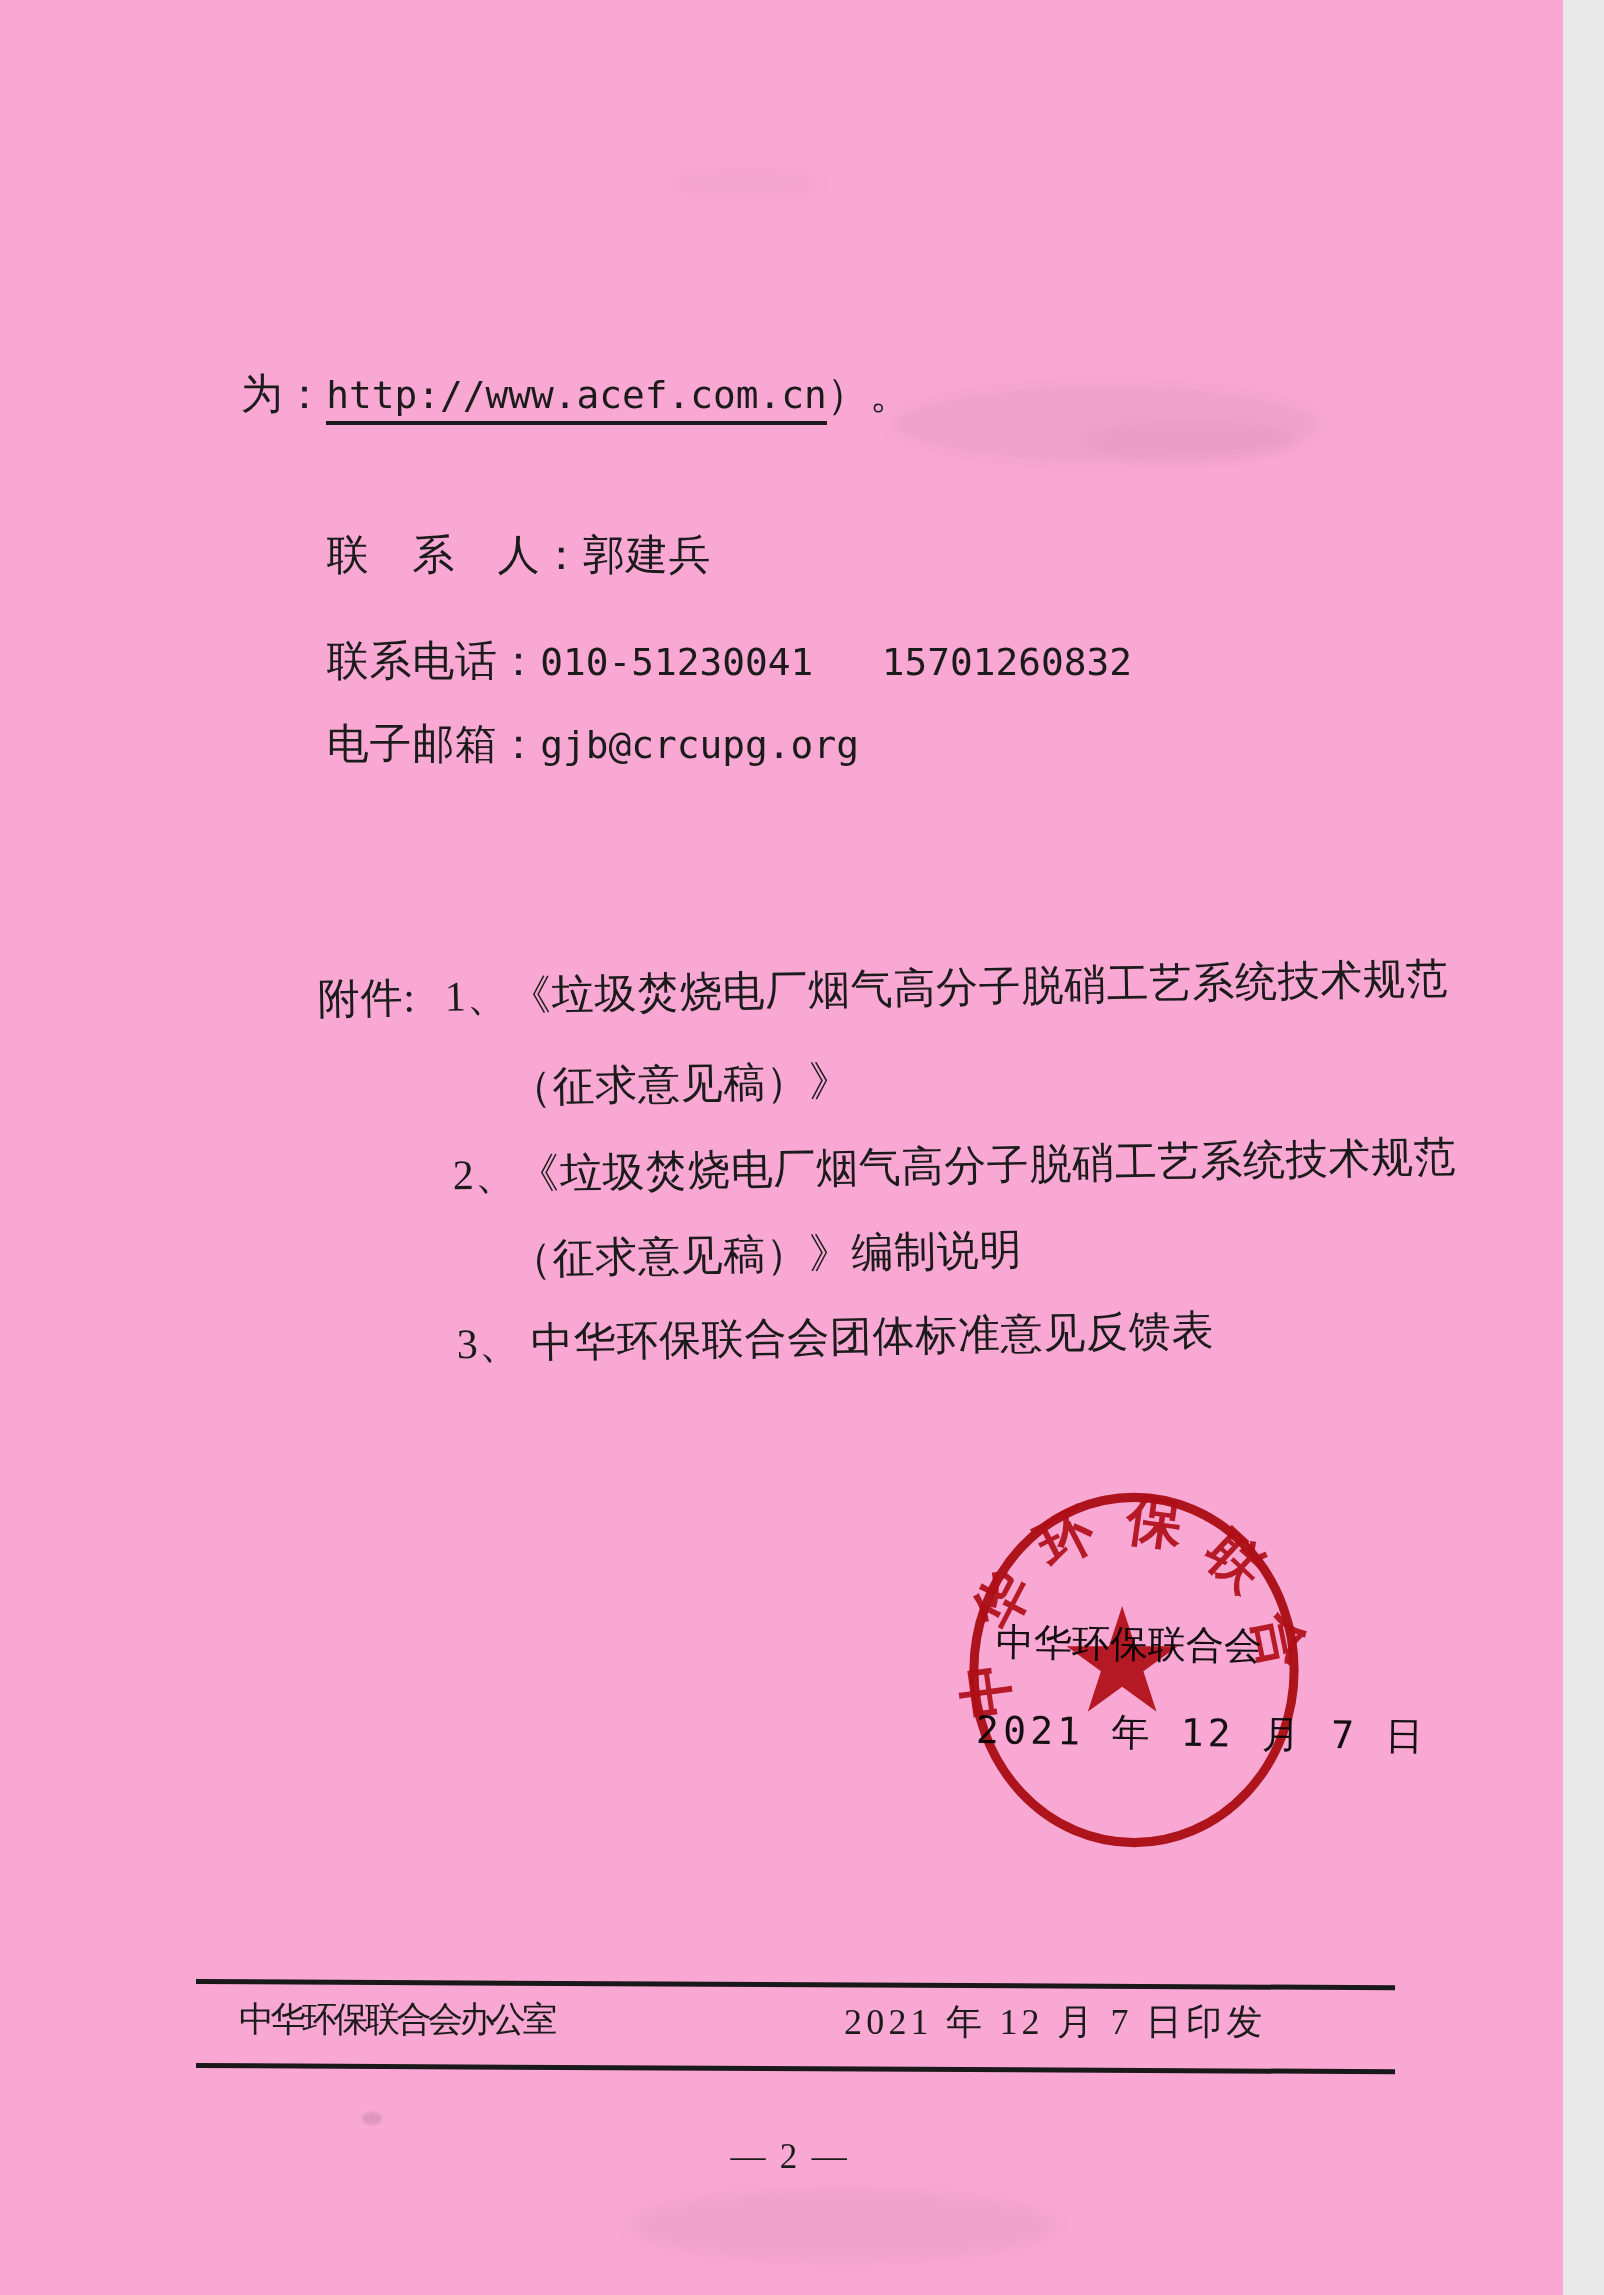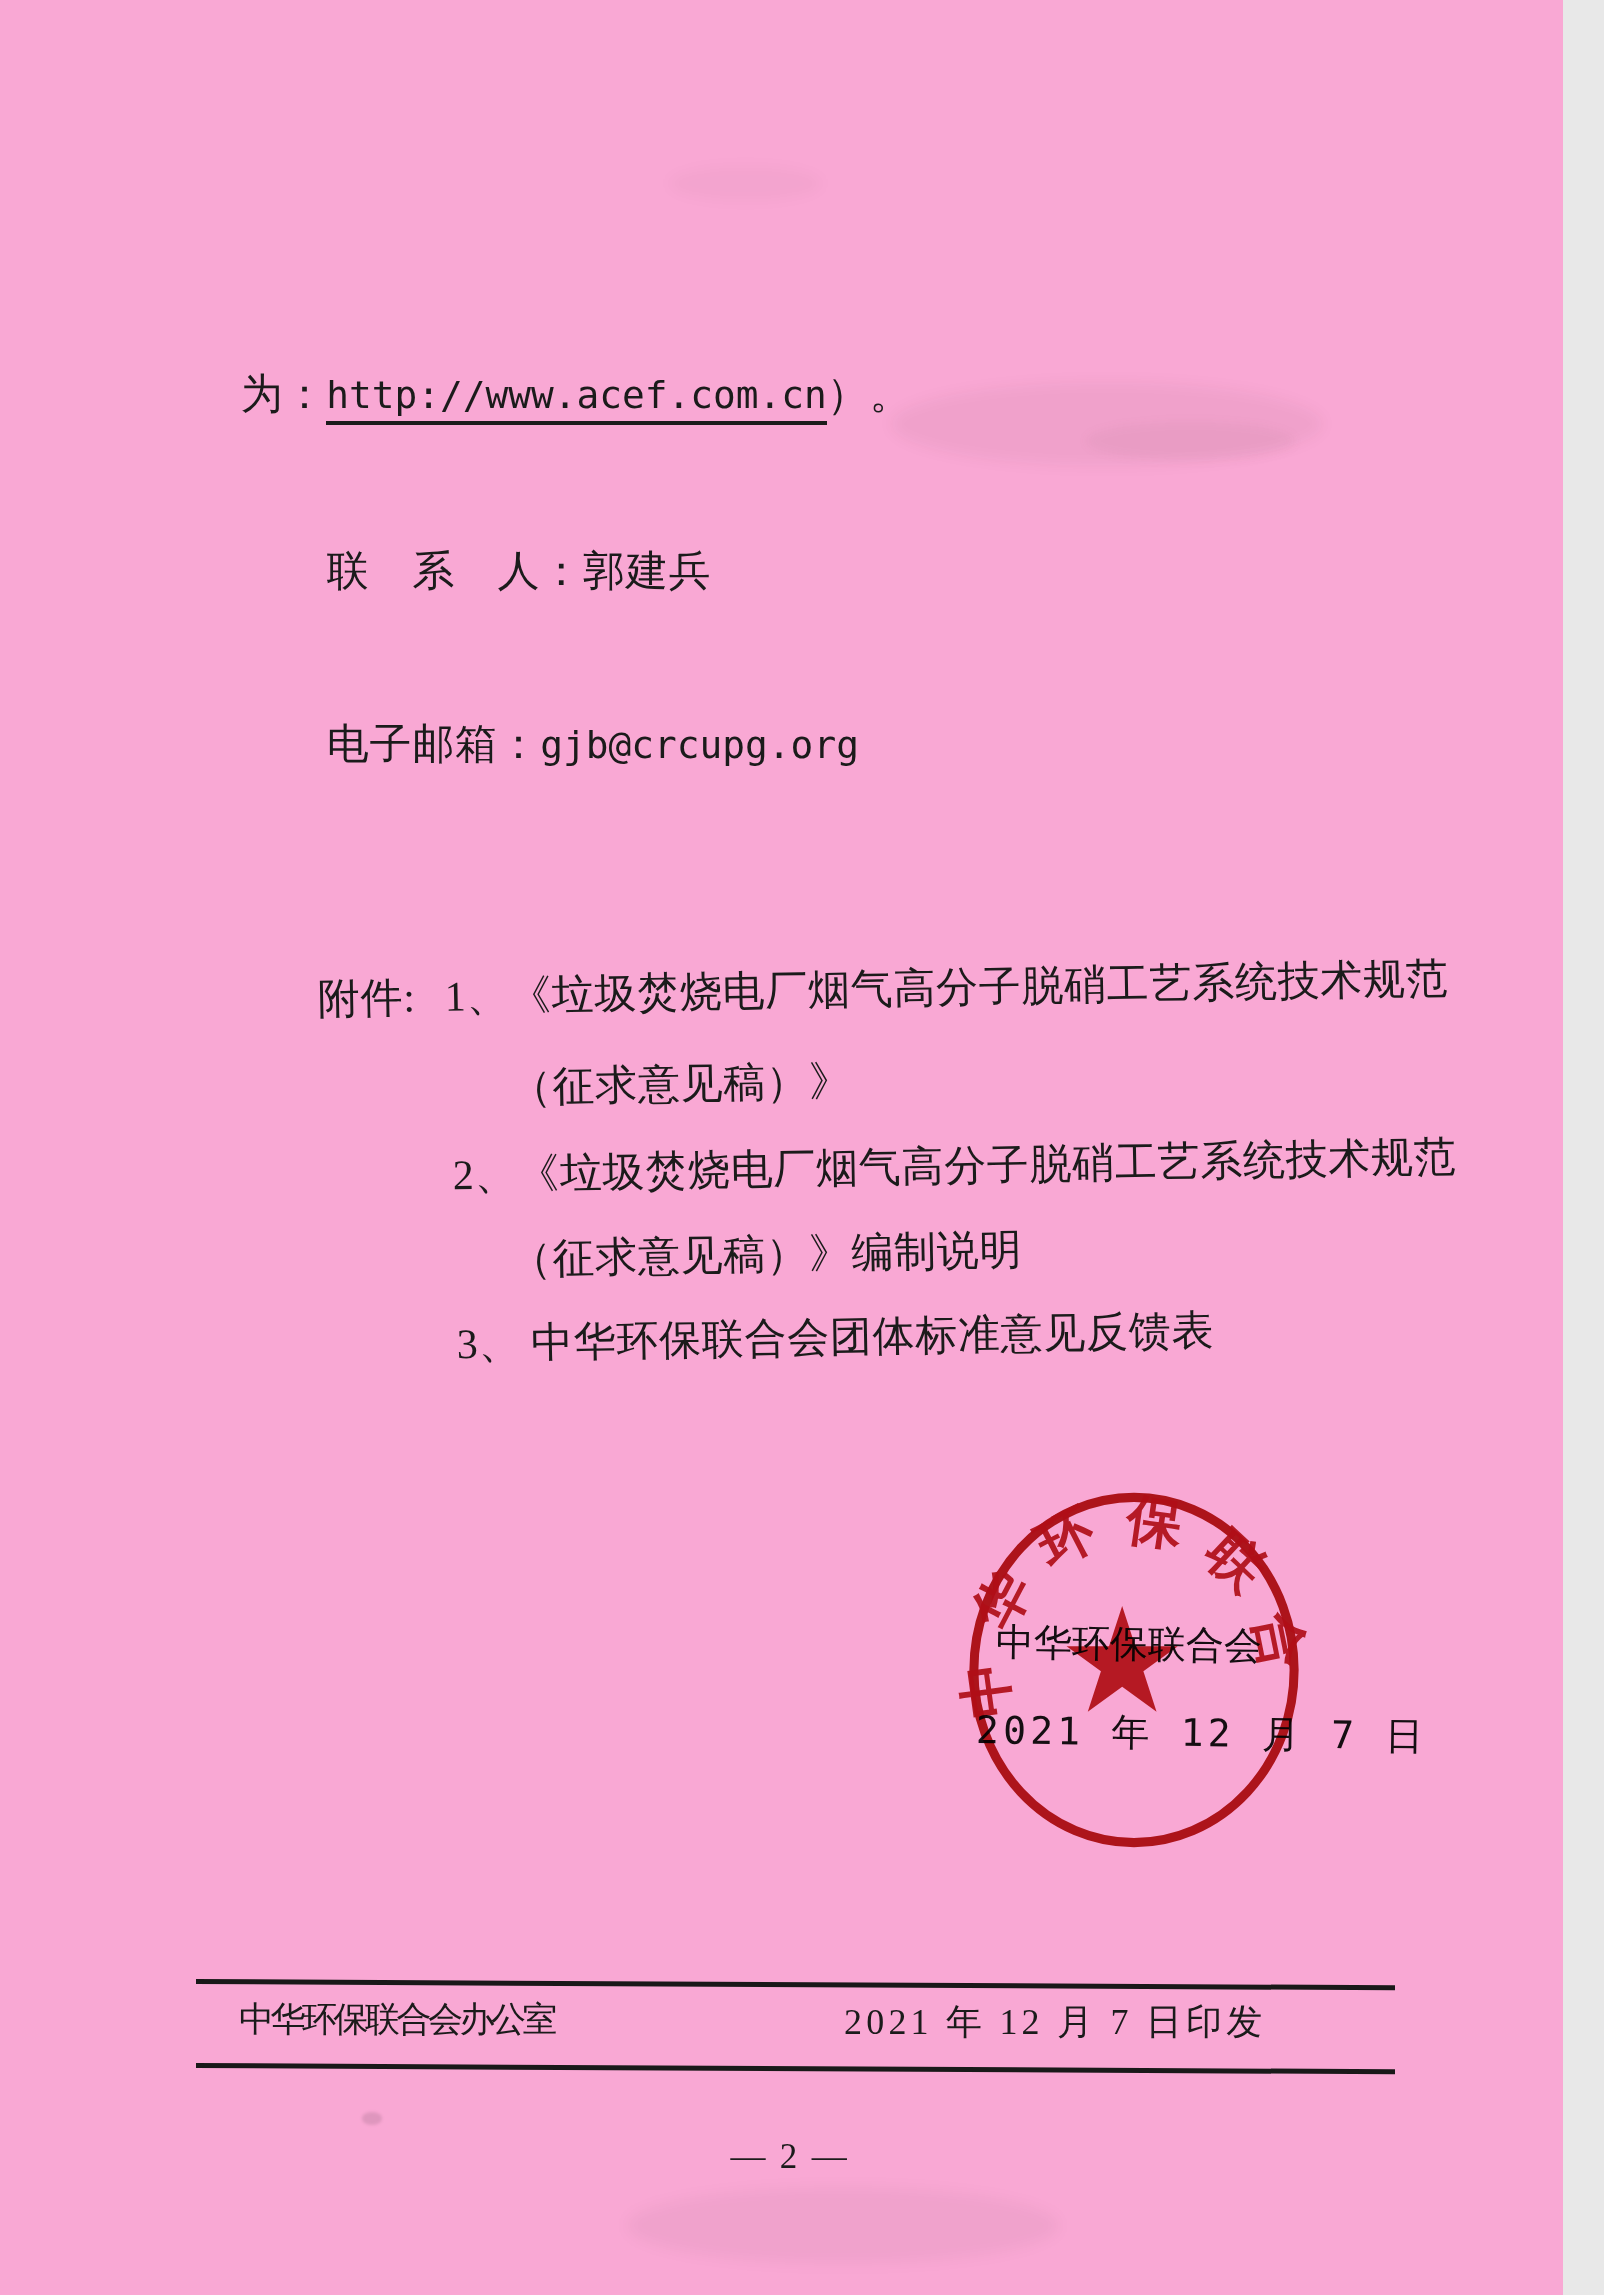--- a/index.html
+++ b/index.html
@@ -40,22 +40,25 @@
 </style>
 </head>
 <body>
 
 <div class="page">
 
   <div class="line" style="left:196px; top:324px;">
     <span>为：</span><span class="latin url">http://www.acef.com.cn</span><span>）。</span>
   </div>
 
-  <div class="line" style="left:282px; top:501px;">
+  <div class="line" style="left:282px; top:485px;">
     <span>联　系　人：</span><span>郭建兵</span>
+  </div>
+  <div class="line" style="left:282px; top:591px;">
+    <span>联系电话：</span><span class="latin">010-51230041   15701260832</span>
   </div>
   <div class="line" style="left:282px; top:674px;text-align:center;">
     <span>电子邮箱：</span><span class="latin">gjb@crcupg.org</span>
   </div>
 
   <div class="line attach" style="left:273px; top:930px;">
     <span>附件: </span><span class="attach-no">1、</span><span>《垃圾焚烧电厂烟气高分子脱硝工艺系统技术规范</span>
   </div>
   <div class="line attach" style="left:465px; top:1018px;">
     <span>（征求意见稿）》</span>

